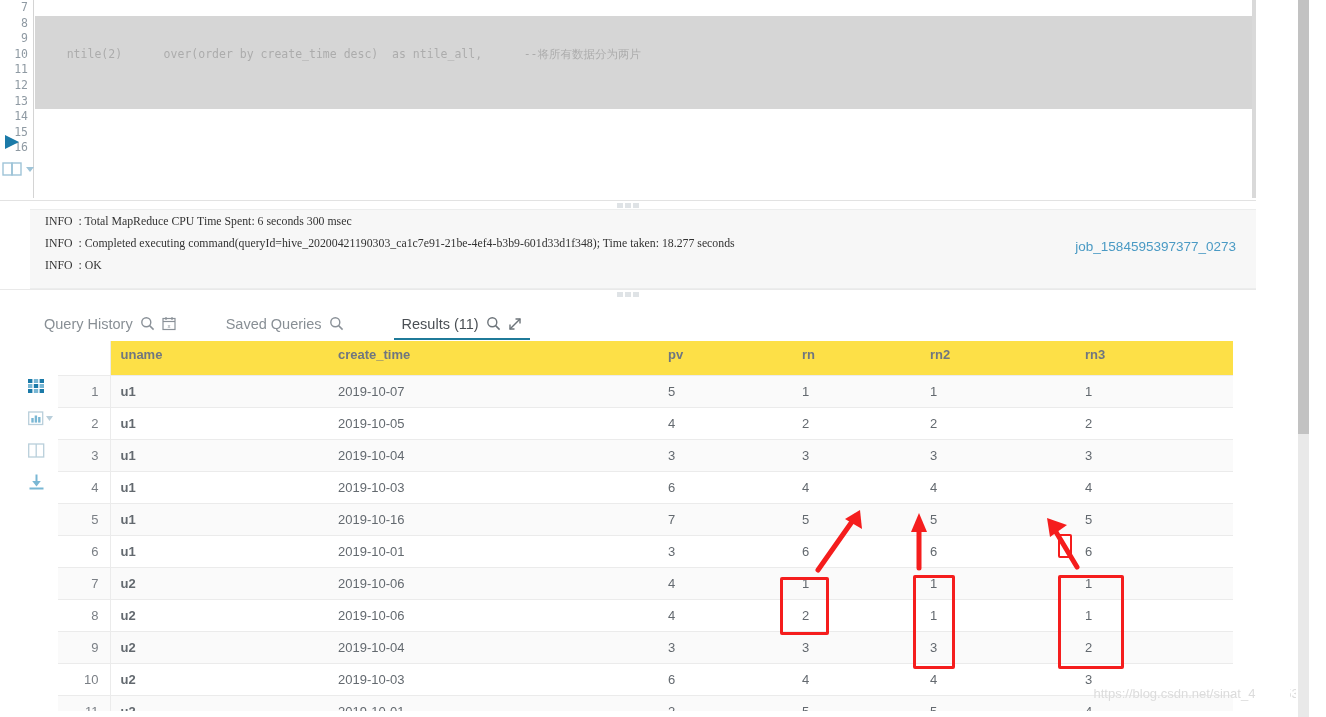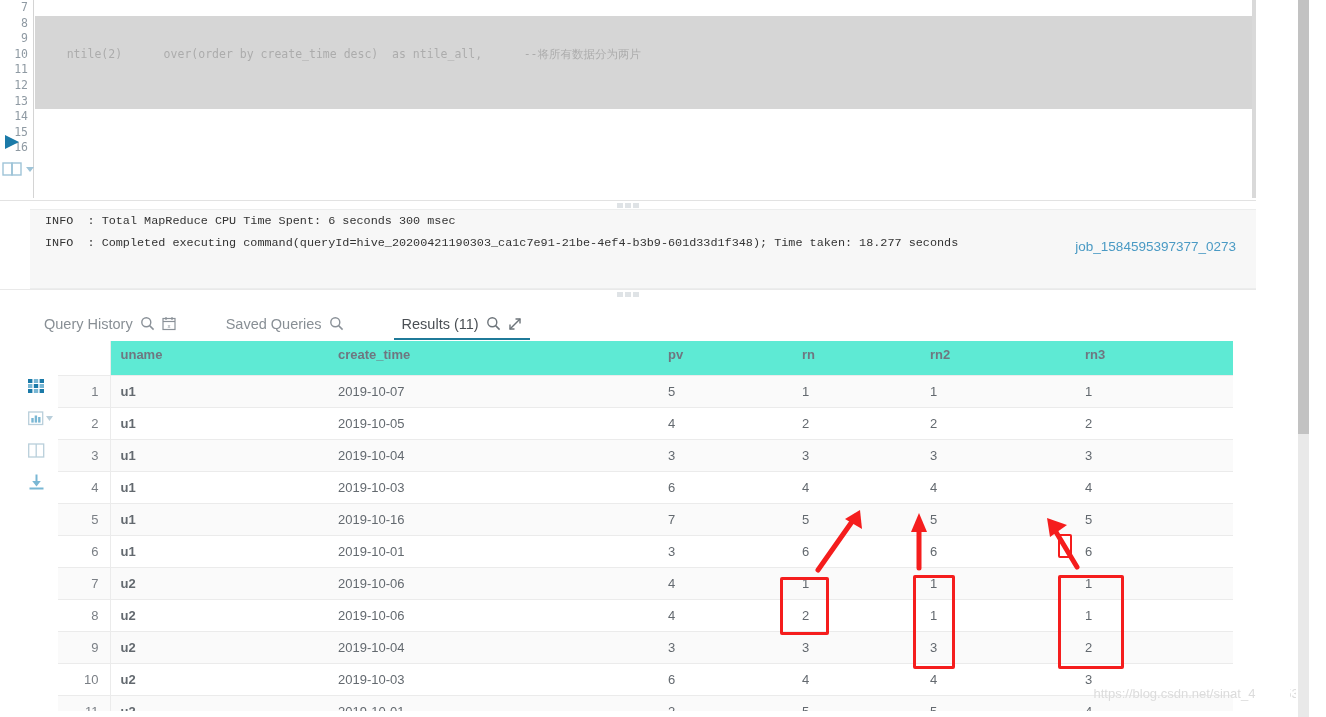--- a/index.html
+++ b/index.html
@@ -76,21 +76,21 @@
   }
 
   
   .log-panel {
     position: absolute; left: 30px; top: 209px; width: 1226px; height: 80px;
     background: #f7f7f7;
     border: 1px solid #eceded;
     border-left: none; border-right: none;
   }
   .log-panel .logline {
-    font-family: Liberation Mono, monospace;
+    font-family: Liberation Serif, serif;
     font-size: 11.8px;
     color: #333333;
     line-height: 22px;
     padding-left: 15px;
     white-space: pre;
   }
   .job-link {
     position: absolute; right: 20px; top: 29px;
     font-family: "Liberation Sans", sans-serif;
     font-size: 13.5px;
@@ -134,21 +134,21 @@
   }
   table.res { border-collapse: collapse; width: 1175px; table-layout: fixed; }
   table.res th {
     text-align: left;
     font-size: 13px;
     font-weight: bold;
     color: #6f7680;
     padding: 0 0 13px 0;
     height: 34px;
     vertical-align: bottom;
-    background: #5eead4;
+    background: #fde047;
   }
   table.res td {
     font-size: 13px;
     color: #63696f;
     height: 32px;
     padding: 0;
     border-top: 1px solid #ebebeb;
     background: #ffffff;
   }
   table.res tr.odd td { background: #fafafa; }
@@ -259,20 +259,21 @@
     <div class="dots">
         <i></i>
         <i></i>
         <i></i>
       </div>
   </div>
 
   <div class="log-panel">
     <div class="logline">INFO  : Total MapReduce CPU Time Spent: 6 seconds 300 msec</div>
     <div class="logline">INFO  : Completed executing command(queryId=hive_20200421190303_ca1c7e91-21be-4ef4-b3b9-601d33d1f348); Time taken: 18.277 seconds</div>
+    <div class="logline">INFO  : OK</div>
     <a class="job-link">job_1584595397377_0273</a>
   </div>
 
   <div class="splitter" style="top:289px;border-top:1px solid #e9e9e9;">
     <div class="dots">
         <i></i>
         <i></i>
         <i></i>
       </div>
   </div>

